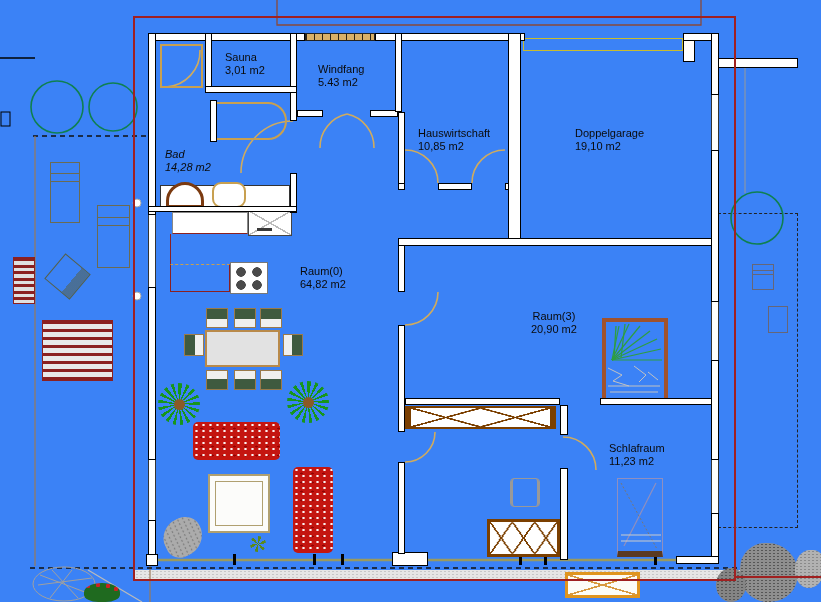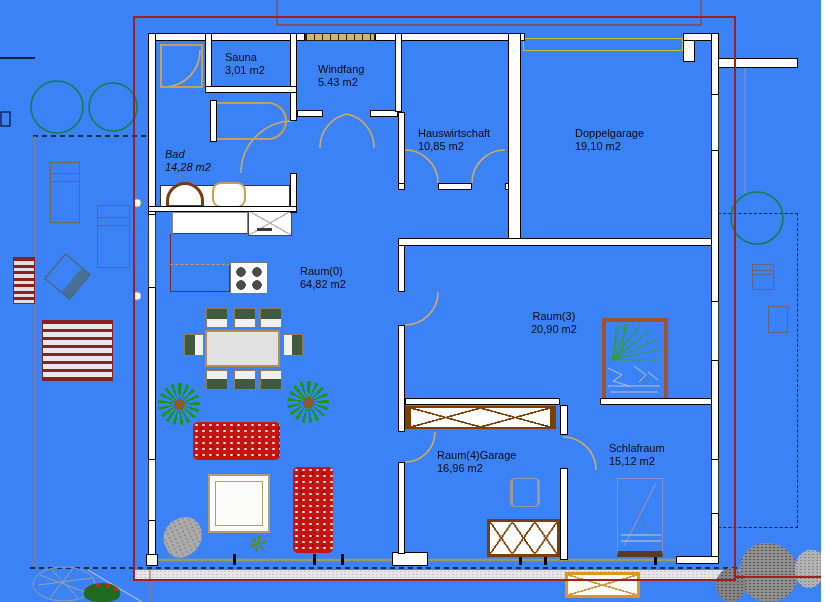--- a/index.html
+++ b/index.html
@@ -257,22 +257,18 @@
     <span>14,28 m2</span>
   </div>
   <div class="rl" style="left:300px;top:265px;">
     <span>Raum(0)</span>
     <span>64,82 m2</span>
   </div>
   <div class="rl" style="left:531px;top:310px;text-align:center;">
     <span>Raum(3)</span>
     <span>20,90 m2</span>
   </div>
-  <div class="rl" style="left:437px;top:449px;">
-    <span>Raum(4)Garage</span>
-    <span>16,96 m2</span>
-  </div>
   <div class="rl" style="left:609px;top:442px;">
     <span>Schlafraum</span>
-    <span>15,12 m2</span>
+    <span>11,23 m2</span>
   </div>
 
 </div>
 
 </body></html>

